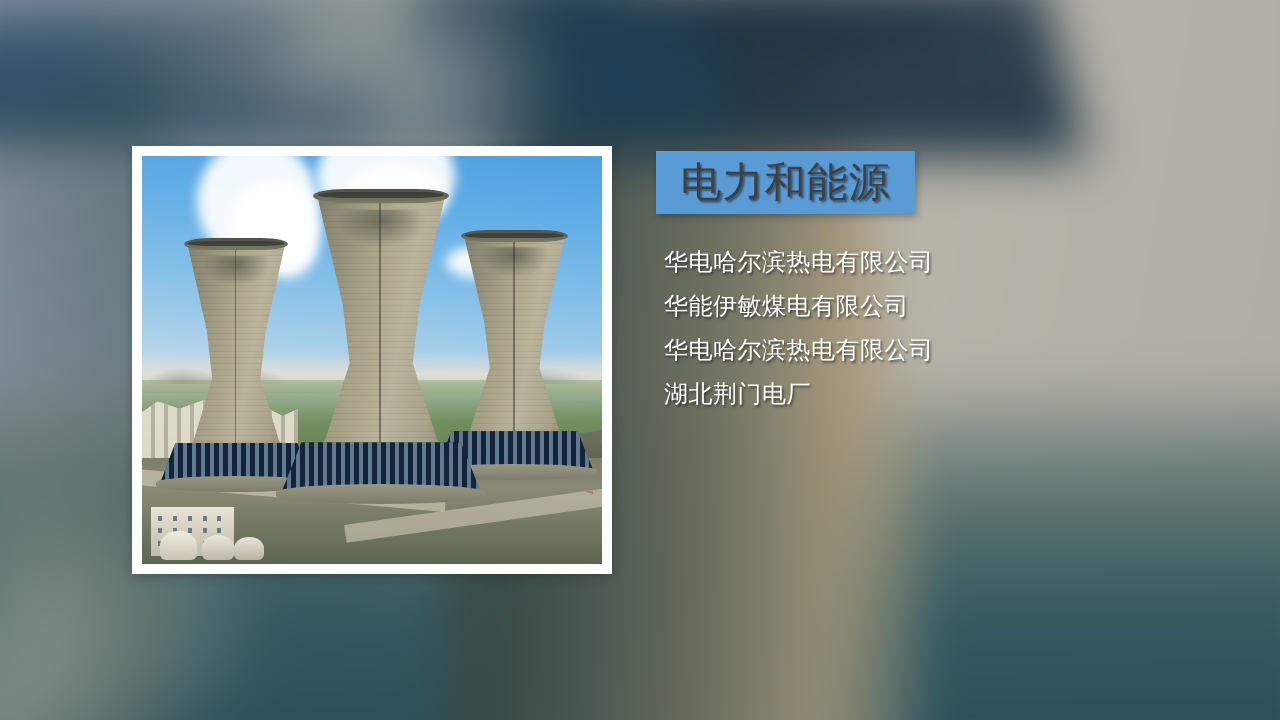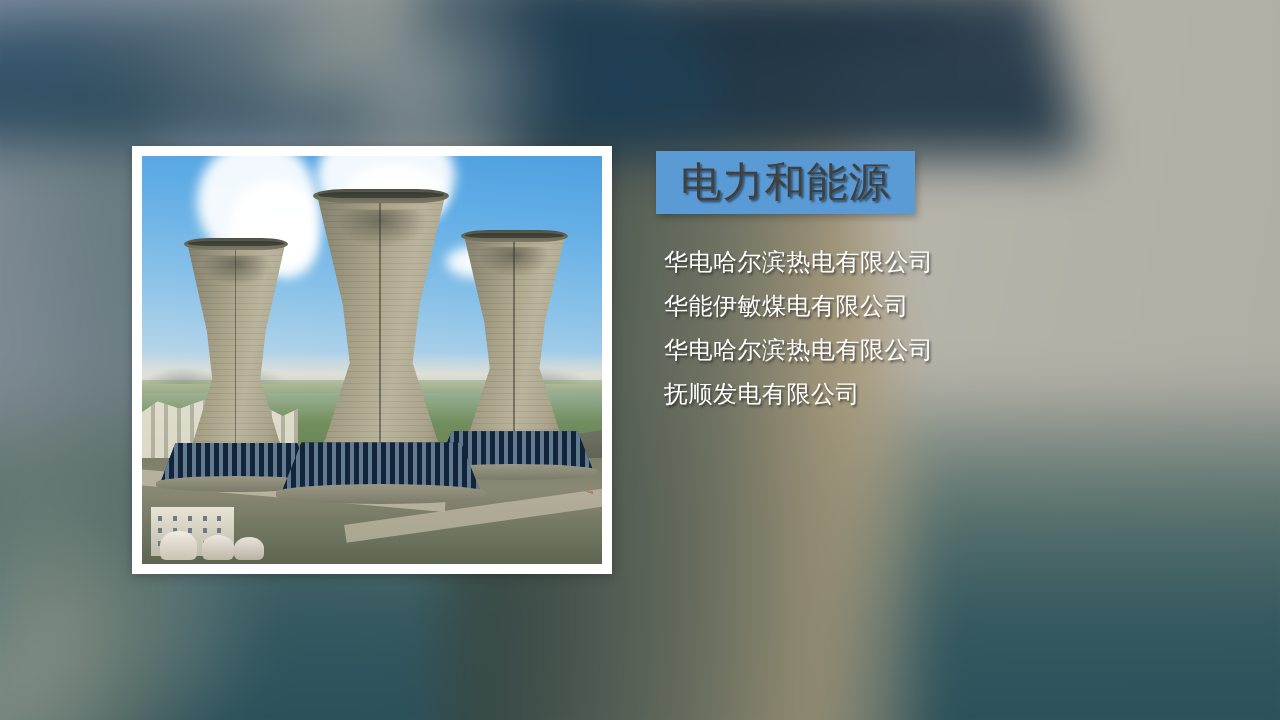--- a/index.html
+++ b/index.html
@@ -361,14 +361,14 @@
 </div>
 
 <div id="title-banner">
   <span id="title-text">电力和能源</span>
 </div>
 
 <div id="company-list">
   <div class="company-item">华电哈尔滨热电有限公司</div>
   <div class="company-item">华能伊敏煤电有限公司</div>
   <div class="company-item">华电哈尔滨热电有限公司</div>
-  <div class="company-item">抚顺发电有限公司</div>
+  <div class="company-item">湖北荆门电厂</div>
 </div>
 
 </body></html>

